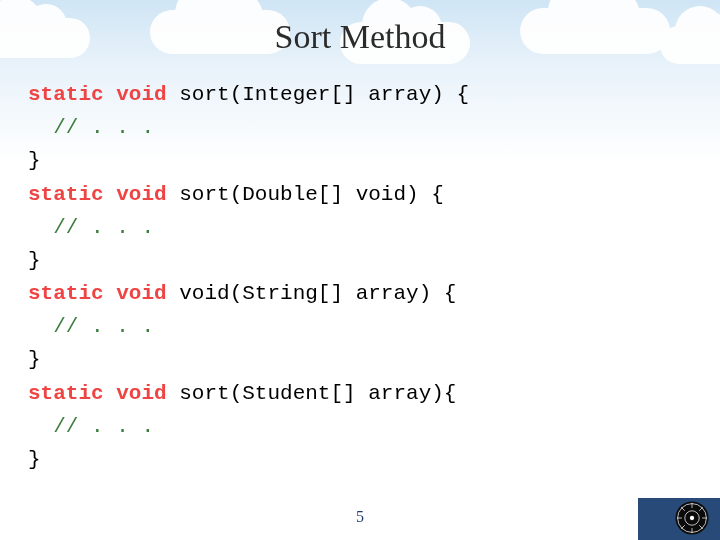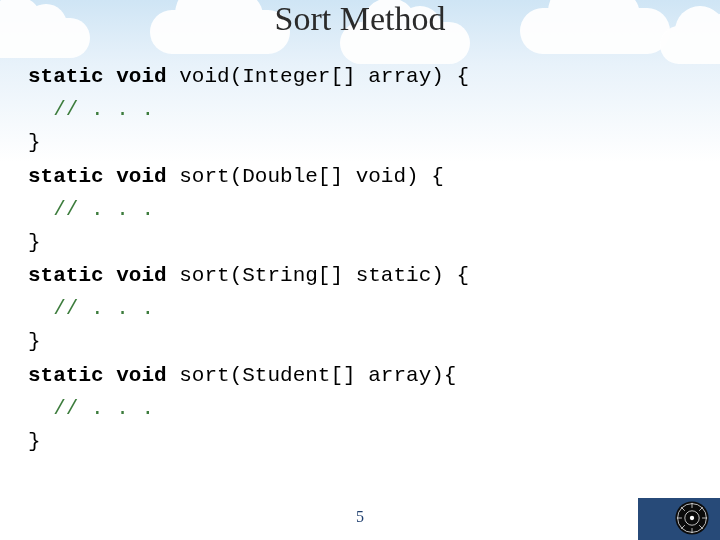--- a/index.html
+++ b/index.html
@@ -35,34 +35,35 @@
   .cloud4::after { width: 50px; height: 50px; top: -18px; left: 70px; }
   .cloud5 { width: 110px; height: 38px; top: 26px; left: 660px; }
   .cloud5::before { width: 50px; height: 50px; top: -20px; left: 15px; }
   .cloud5::after { width: 40px; height: 40px; top: -14px; left: 48px; }
 
   .title {
     position: relative;
     text-align: center;
     font-size: 34px;
     color: #2b2b2b;
+    padding-top: 18px;
     font-family: Garamond, Georgia, serif;
     z-index: 2;
   }
   .code-block {
     position: relative;
     margin: 22px 0 0 28px;
     font-family: "Courier New", Courier, monospace;
     font-size: 21px;
     line-height: 1.58;
     color: #000;
     z-index: 2;
     white-space: pre;
   }
-  .kw { font-weight: bold; color: #000000; }
+  .kw { font-weight: bold; color: #ef4444; }
   .cm { color: #3c7c3c; }
   .page-num {
     position: absolute;
     bottom: 14px;
     left: 0;
     width: 100%;
     text-align: center;
     font-size: 16px;
     color: #1f3f6e;
     font-family: Georgia, serif;
@@ -88,27 +89,27 @@
 <body>
 
 <div class="cloud cloud1"></div>
 <div class="cloud cloud2"></div>
 <div class="cloud cloud3"></div>
 <div class="cloud cloud4"></div>
 <div class="cloud cloud5"></div>
 
 <div class="title">Sort Method</div>
 
-<div class="code-block"><span class="kw">static void</span><span> void(Integer[] array) {</span>
+<div class="code-block"><span class="kw">static void</span><span> sort(Integer[] array) {</span>
   <span class="cm">// . . .</span>
 <span>}</span>
 <span class="kw">static void</span><span> sort(Double[] void) {</span>
   <span class="cm">// . . .</span>
 <span>}</span>
-<span class="kw">static void</span><span> sort(String[] static) {</span>
+<span class="kw">static void</span><span> void(String[] array) {</span>
   <span class="cm">// . . .</span>
 <span>}</span>
 <span class="kw">static void</span><span> sort(Student[] array){</span>
   <span class="cm">// . . .</span>
 <span>}</span></div>
 
 <div class="page-num">5</div>
 
 <div class="bottom-bar"></div>
 <div class="logo">

